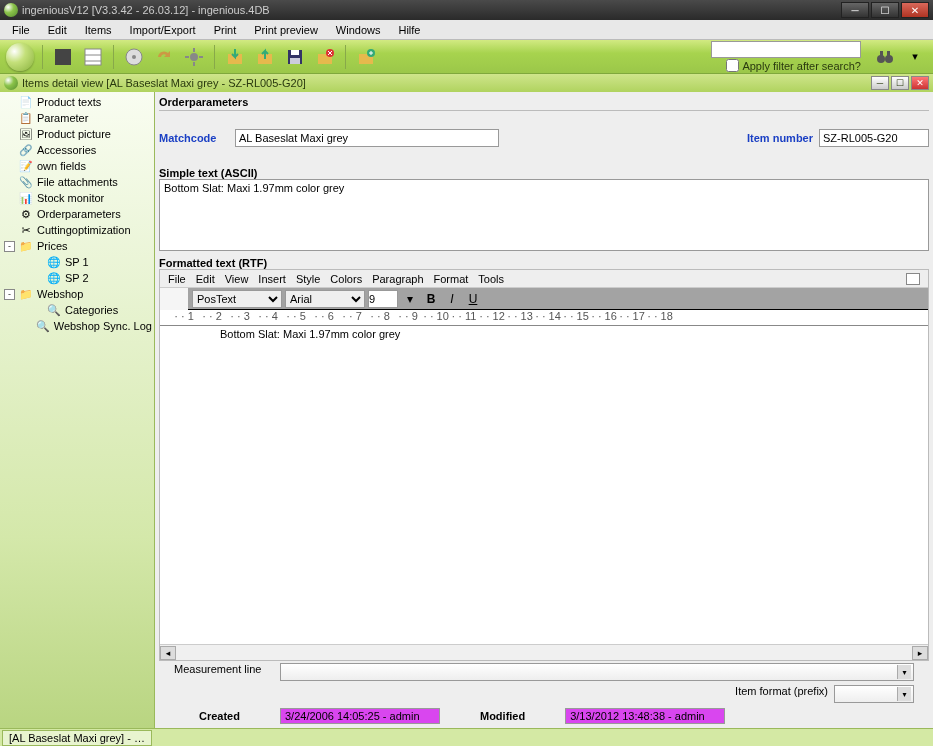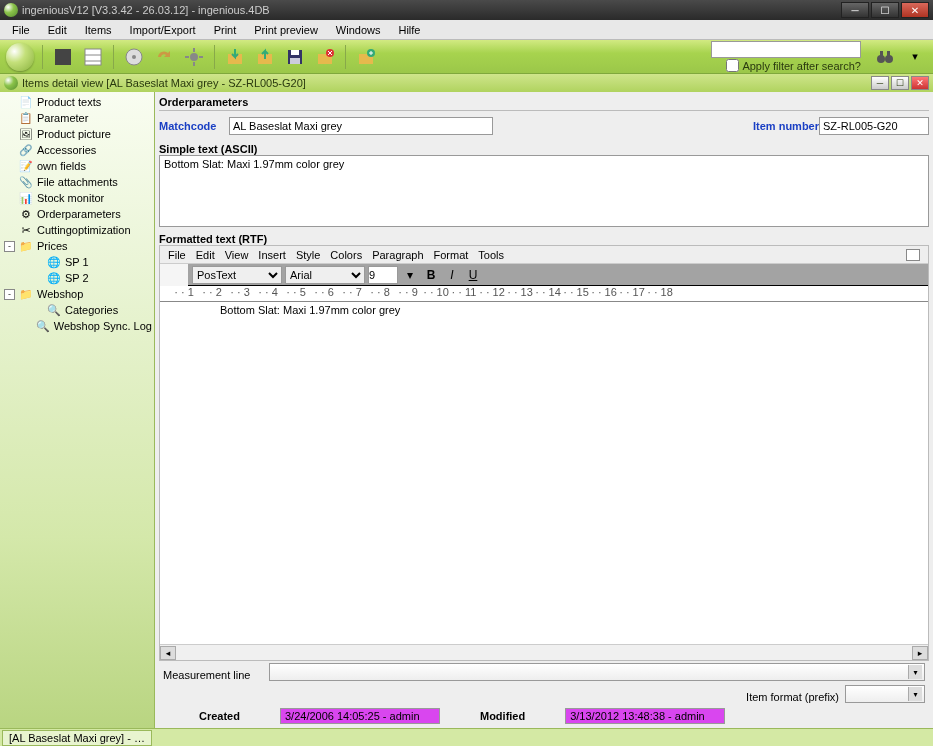--- a/index.html
+++ b/index.html
@@ -42,21 +42,21 @@
 .split { flex:1; display:flex; min-height:0;}
 .sidebar { width:155px; background: linear-gradient(to bottom,#f9fdf1,#e9f4d4 30%,#d4e8aa 70%,#b9d581); border-right:1px solid #9ab95b; overflow:auto; padding:2px;}
 .tree-item { display:flex; align-items:center; padding:1px 2px; gap:4px; cursor:pointer; white-space:nowrap;}
 .tree-item .exp{width:11px;height:11px;border:1px solid #888;background:#fff;display:flex;align-items:center;justify-content:center;font-size:9px;color:#333;line-height:1;}
 .tree-item .noexp{width:11px;}
 .tree-item .ticon{width:14px;height:14px;display:flex;align-items:center;justify-content:center;}
 .tree-indent2{padding-left:30px;}
 
 .content { flex:1; background:#eee; display:flex; flex-direction:column; min-width:0; padding:2px 4px 0 4px; overflow:hidden;}
 .section-title { font-weight:bold; font-size:11px; padding:2px 0; border-bottom:1px solid #bbb; margin-bottom:2px;}
-.row { display:flex; align-items:center; margin:4px 0;}
+.row { display:flex; align-items:center; gap:6px; margin:16px 0;}
 .row label{font-size:11px;}
 .blue-label{color:#1a3fc4; font-weight:bold;}
 .text-input{height:18px;border:1px solid #999;background:#fff;padding:0 3px;font-size:11px;}
 
 .simple-area{width:100%;height:72px;border:1px solid #999;background:#fff;padding:2px 4px;font-size:11px;resize:none;overflow-y:scroll;}
 
 .rtf-box{ border:1px solid #bbb; background:#f5f5f5; display:flex; flex-direction:column; flex:1; min-height:0;}
 .rtf-menu{height:18px;display:flex;align-items:center;gap:10px;padding:0 8px;background:#eee;border-bottom:1px solid #ccc;}
 .rtf-menu .mi{cursor:default;}
 .rtf-menu .right-ico{margin-left:auto;width:14px;height:12px;border:1px solid #888;background:#fff;}
@@ -66,21 +66,21 @@
 .rtf-tools .sel-font{width:80px;}
 .rtf-tools .sel-size{width:30px;}
 .rtf-tools .fbtn{width:18px;height:18px;display:flex;align-items:center;justify-content:center;border:0;background:none;cursor:pointer;font-size:12px;}
 .rtf-ruler{height:16px;background:#fff;border-bottom:1px solid #888;position:relative;font-size:8px;color:#555;overflow:hidden;white-space:nowrap;padding-left:10px;}
 .rtf-ruler span{display:inline-block;width:28px;text-align:center;}
 .rtf-editor{flex:1;background:#fff;padding:2px 60px;overflow:auto;}
 .rtf-scroll-h{height:16px;background:#f0f0f0;border-top:1px solid #ccc;display:flex;align-items:center;}
 .rtf-scroll-h .arrow{width:16px;height:14px;background:#ddd;border:1px solid #aaa;display:flex;align-items:center;justify-content:center;font-size:9px;}
 
 .spec-title{font-weight:bold;padding:4px 0 2px 0;}
-.bottom-row{display:flex;align-items:flex-end;gap:6px;margin:2px 4px;}
+.bottom-row{display:flex;align-items:flex-start;gap:6px;margin:2px 15px;}
 .combo{height:18px;border:1px solid #999;background:linear-gradient(to bottom,#fff,#eee);display:flex;align-items:center;padding:0 2px;}
 .combo .arrow{margin-left:auto;width:14px;height:14px;background:#ddd;border-left:1px solid #aaa;display:flex;align-items:center;justify-content:center;font-size:8px;}
 
 .footer-dates{display:flex;gap:40px;padding:3px 40px 4px 40px;align-items:center;}
 .footer-dates label{font-weight:bold;}
 .footer-dates .date-box{border:1px solid #999;background:#d946ef;padding:1px 4px;min-width:160px;}
 
 
 .taskbar{height:18px;background:#d4e9a4;border-top:1px solid #9ab95b;display:flex;align-items:center;}
 .taskbar .task{background:#e8f4cf;border:1px solid #9ab95b;padding:1px 6px;margin:1px 2px;overflow:hidden;white-space:nowrap;text-overflow:ellipsis;max-width:150px;}

